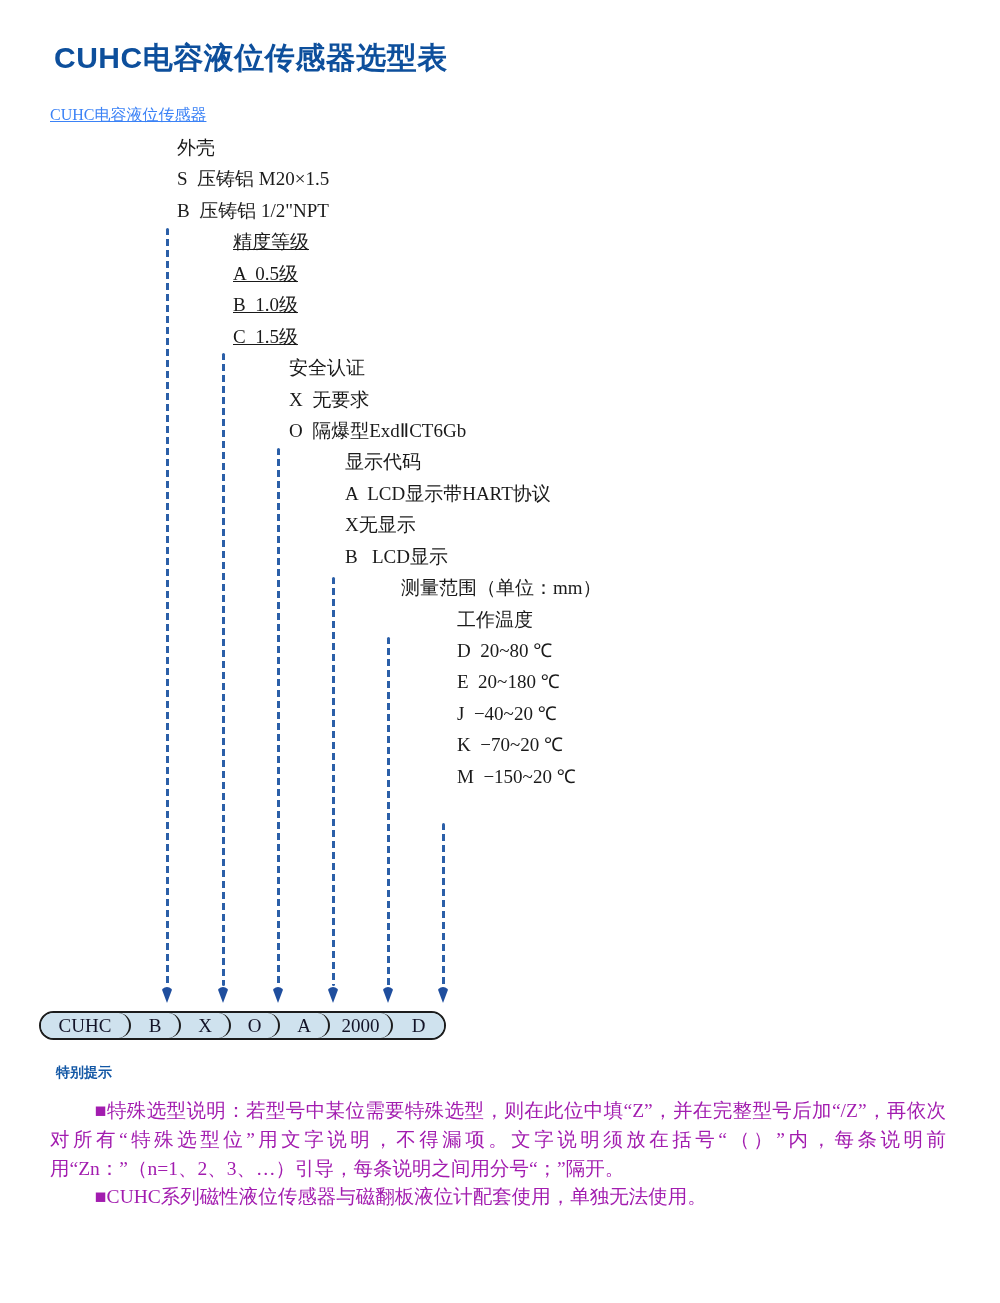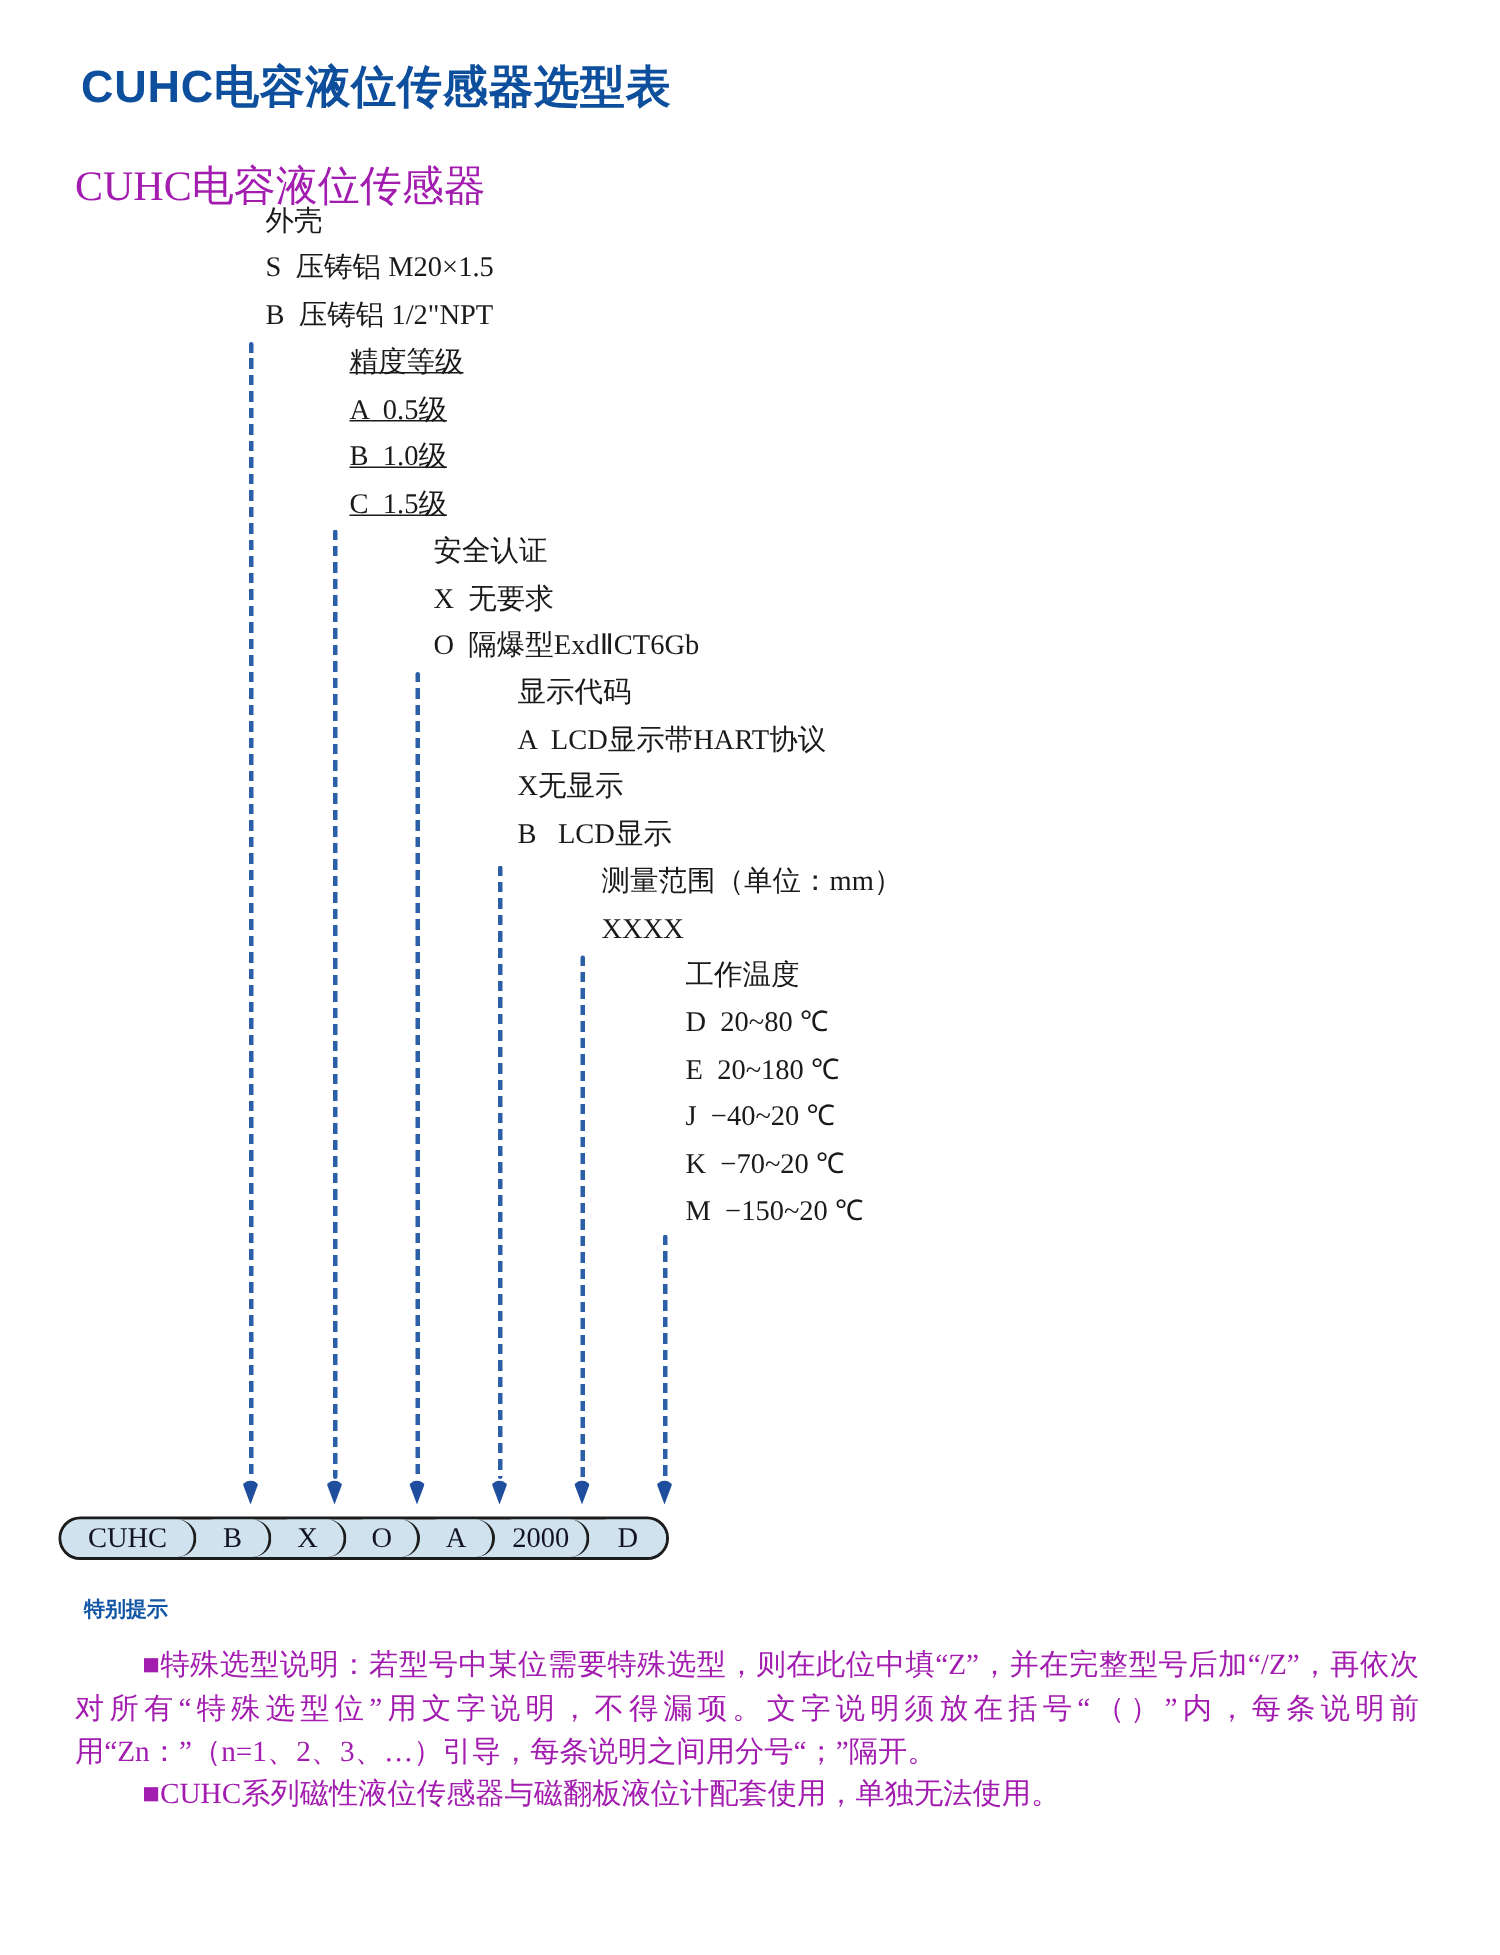--- a/index.html
+++ b/index.html
@@ -20,22 +20,23 @@
     font-family: "Liberation Sans", sans-serif;
     font-size: 30px;
     font-weight: bold;
     color: #0d4f9c;
     letter-spacing: 0.5px;
   }
   .subtitle {
     position: absolute;
     left: 50px;
     top: 105px;
-    font-size: 28px;
-    color: #a21caf;
+    font-size: 16px;
+    color: #3b82f6;
+    text-decoration: underline;
   }
   
   .tree {
     position: absolute;
     left: 67px;
     top: 132px;
     width: 700px;
   }
   .row {
     height: 31.45px;
@@ -135,21 +136,20 @@
     <div class="row l3">安全认证</div>
     <div class="row l3">X  无要求</div>
     <div class="row l3">O  隔爆型ExdⅡCT6Gb</div>
 
     <div class="row l4">显示代码</div>
     <div class="row l4">A  LCD显示带HART协议</div>
     <div class="row l4">X无显示</div>
     <div class="row l4">B   LCD显示</div>
 
     <div class="row l5">测量范围（单位：mm）</div>
-    <div class="row l5">XXXX</div>
 
     <div class="row l6">工作温度</div>
     <div class="row l6">D  20~80 ℃</div>
     <div class="row l6">E  20~180 ℃</div>
     <div class="row l6">J  −40~20 ℃</div>
     <div class="row l6">K  −70~20 ℃</div>
     <div class="row l6">M  −150~20 ℃</div>
   </div>
 
   <div class="vline" style="left:166px; top:228px; height:758px;"></div>

